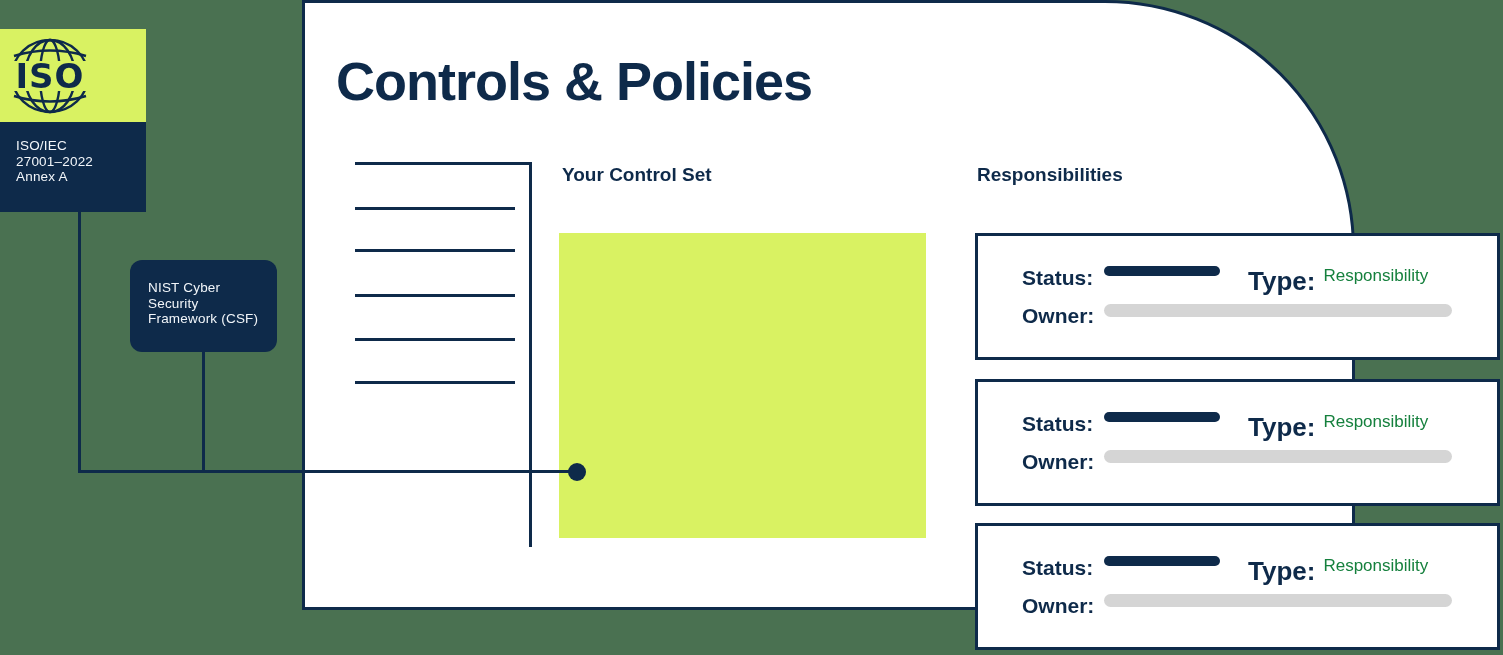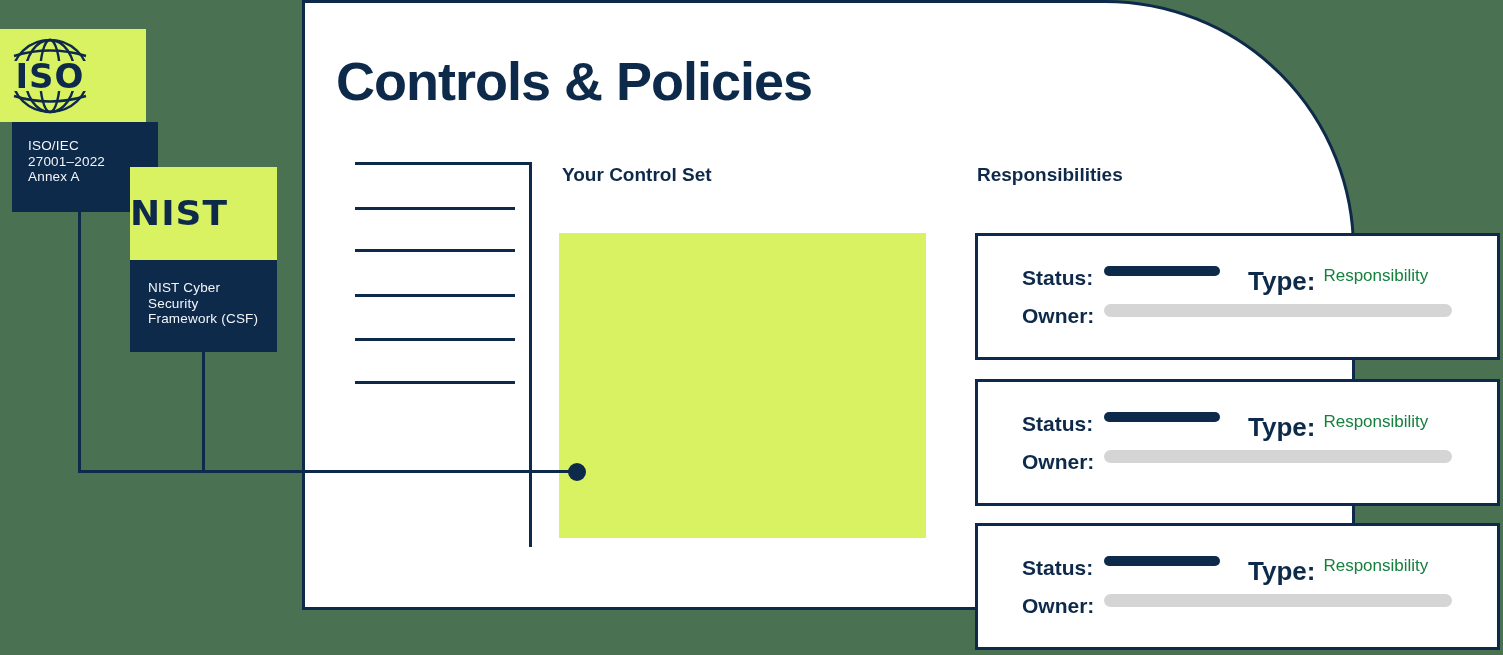--- a/index.html
+++ b/index.html
@@ -52,23 +52,23 @@
   .conn-h{left:78px;top:470px;width:499px;height:3px;}
   .conn-dot{
     position:absolute;left:568px;top:463px;width:18px;height:18px;
     border-radius:50%;background:#0e2a4a;
   }
 
   
   .badge-lime{position:absolute;background:#d9f262;display:flex;align-items:center;justify-content:flex-start;}
   .badge-navy{position:absolute;background:#0e2a4a;color:#f2f6fa;box-sizing:border-box;}
   .iso-lime{left:0;top:29px;width:146px;height:93px;}
-  .iso-navy{left:0;top:122px;width:146px;height:90px;padding:16px 0 0 16px;margin-left:12px;}
+  .iso-navy{left:0;top:122px;width:146px;height:90px;padding:16px 0 0 16px;}
   .nist-lime{left:130px;top:167px;width:147px;height:93px;z-index:6;}
-  .nist-navy{left:130px;top:260px;width:147px;height:92px;padding:20px 0 0 18px;z-index:6;}
+  .nist-navy{left:130px;top:260px;width:147px;height:92px;padding:20px 0 0 18px;z-index:6;border-radius:12px;}
   .badge-navy .line{display:block;font-size:13.5px;line-height:15.5px;font-weight:500;letter-spacing:.2px;}
   .nist-wordmark{
     font-family:"DejaVu Sans",sans-serif;
     font-size:36px;font-weight:800;color:#0e2a4a;letter-spacing:1px;
     transform:scaleY(.92);
   }
 
   
   .resp-card{
     position:absolute;left:975px;width:525px;height:127px;
@@ -130,23 +130,20 @@
       <rect x="1" y="27" width="98" height="30" fill="#d9f262"></rect>
       <text x="50" y="54" text-anchor="middle" font-family="DejaVu Sans, sans-serif" font-size="34" font-weight="800" fill="#0e2a4a" letter-spacing="1">ISO</text>
     </svg>
   </div>
   <div class="badge-navy iso-navy z4">
     <span class="line">ISO/IEC</span>
     <span class="line">27001–2022</span>
     <span class="line">Annex A</span>
   </div>
 
-  <div class="badge-lime nist-lime">
-    <span class="nist-wordmark">NIST</span>
-  </div>
   <div class="badge-navy nist-navy">
     <span class="line">NIST Cyber</span>
     <span class="line">Security</span>
     <span class="line">Framework (CSF)</span>
   </div>
 
   <div class="resp-card c1">
     <div class="resp-row">
       <span class="resp-label">Status:</span>
       <span class="pill-status"></span>

